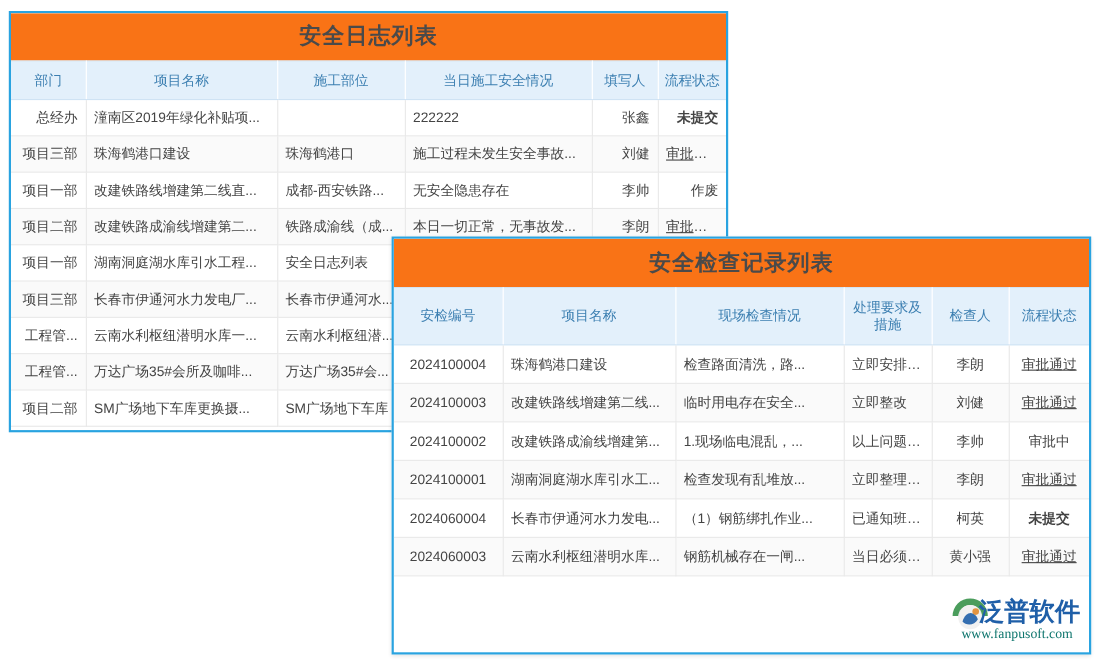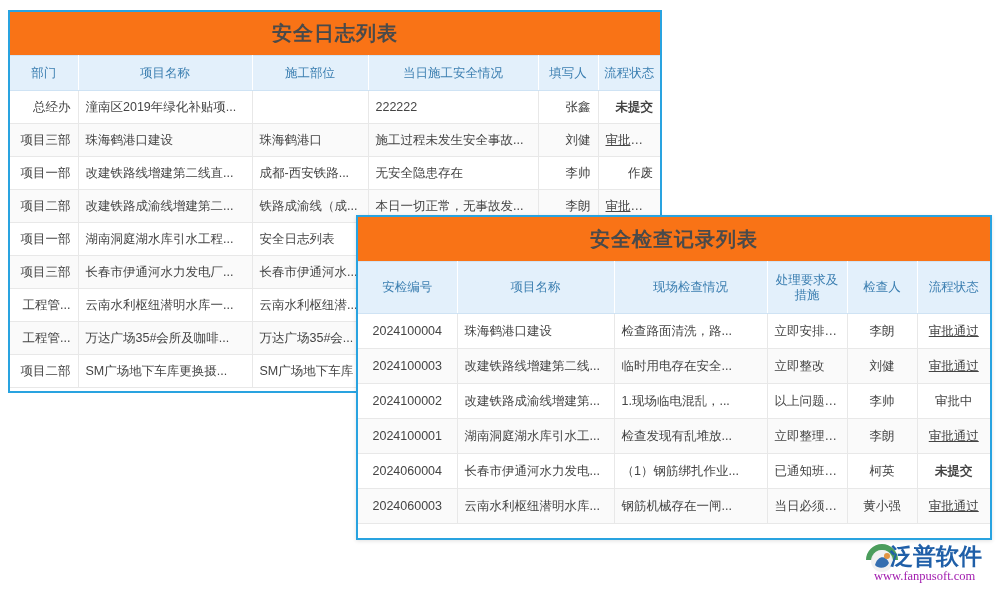--- a/index.html
+++ b/index.html
@@ -73,41 +73,41 @@
   .st-pending  { color: #f0922b; }
   .st-unsub    { color: #5a4fcf; font-weight: bold; }
   .st-void     { color: #9b3bb0; }
 
   
   #table1 { left: 8px; top: 10px; width: 654px; height: 383px; }
   #table1 table.grid tbody td { height: 33px; text-align: right; }
   #table1 thead th { height: 35px; }
 
   
-  #table2 { left: 356px; top: 215px; width: 636px; height: 325px; box-shadow: 0 1px 4px rgba(0,0,0,0.12); }
+  #table2 { left: 356px; top: 215px; width: 636px; height: 380px; box-shadow: 0 1px 4px rgba(0,0,0,0.12); }
   #table2 .panel-title { height: 44px; line-height: 44px; }
   #table2 thead th { height: 52px; }
   #table2 table.grid tbody td { height: 35px; }
 
   
   #watermark {
     position: absolute;
     left: 862px; top: 541px;
     width: 132px; height: 50px;
     pointer-events: none;
   }
   #watermark .wm-text {
     position:absolute; left: 28px; top: 0px;
     font-size: 23px; font-weight: bold; color: #1f5fa8;
     letter-spacing: 0px; white-space: nowrap;
     font-family: "DejaVu Sans", sans-serif;
   }
   #watermark .wm-url {
     position:absolute; left: 12px; top: 28px;
-    font-size: 12.5px; color: #a21caf; white-space: nowrap;
+    font-size: 12.5px; color: #0f766e; white-space: nowrap;
     font-family: "Liberation Serif", serif;
   }
   #watermark svg { position:absolute; left: 0px; top: 2px; }
 </style>
 </head>
 <body>
 
 <div id="root">
 
   <div class="panel" id="table1">

